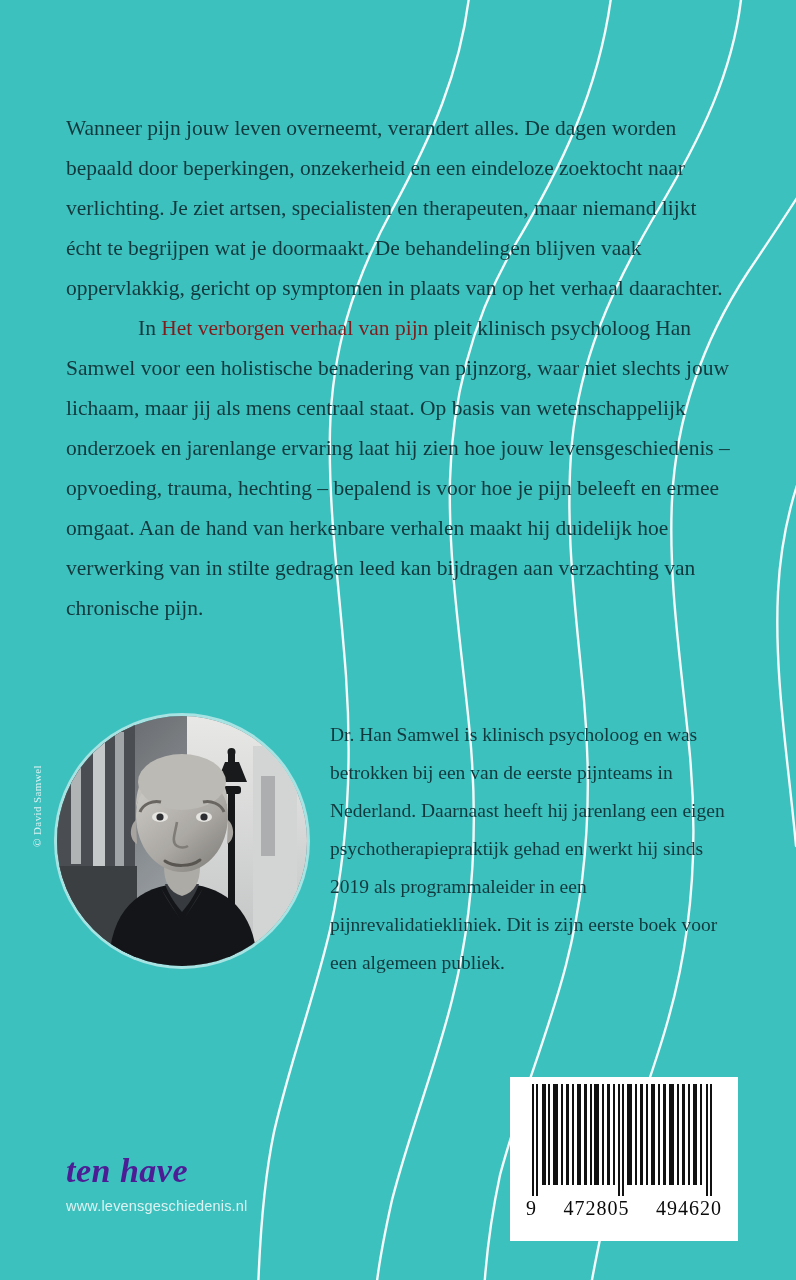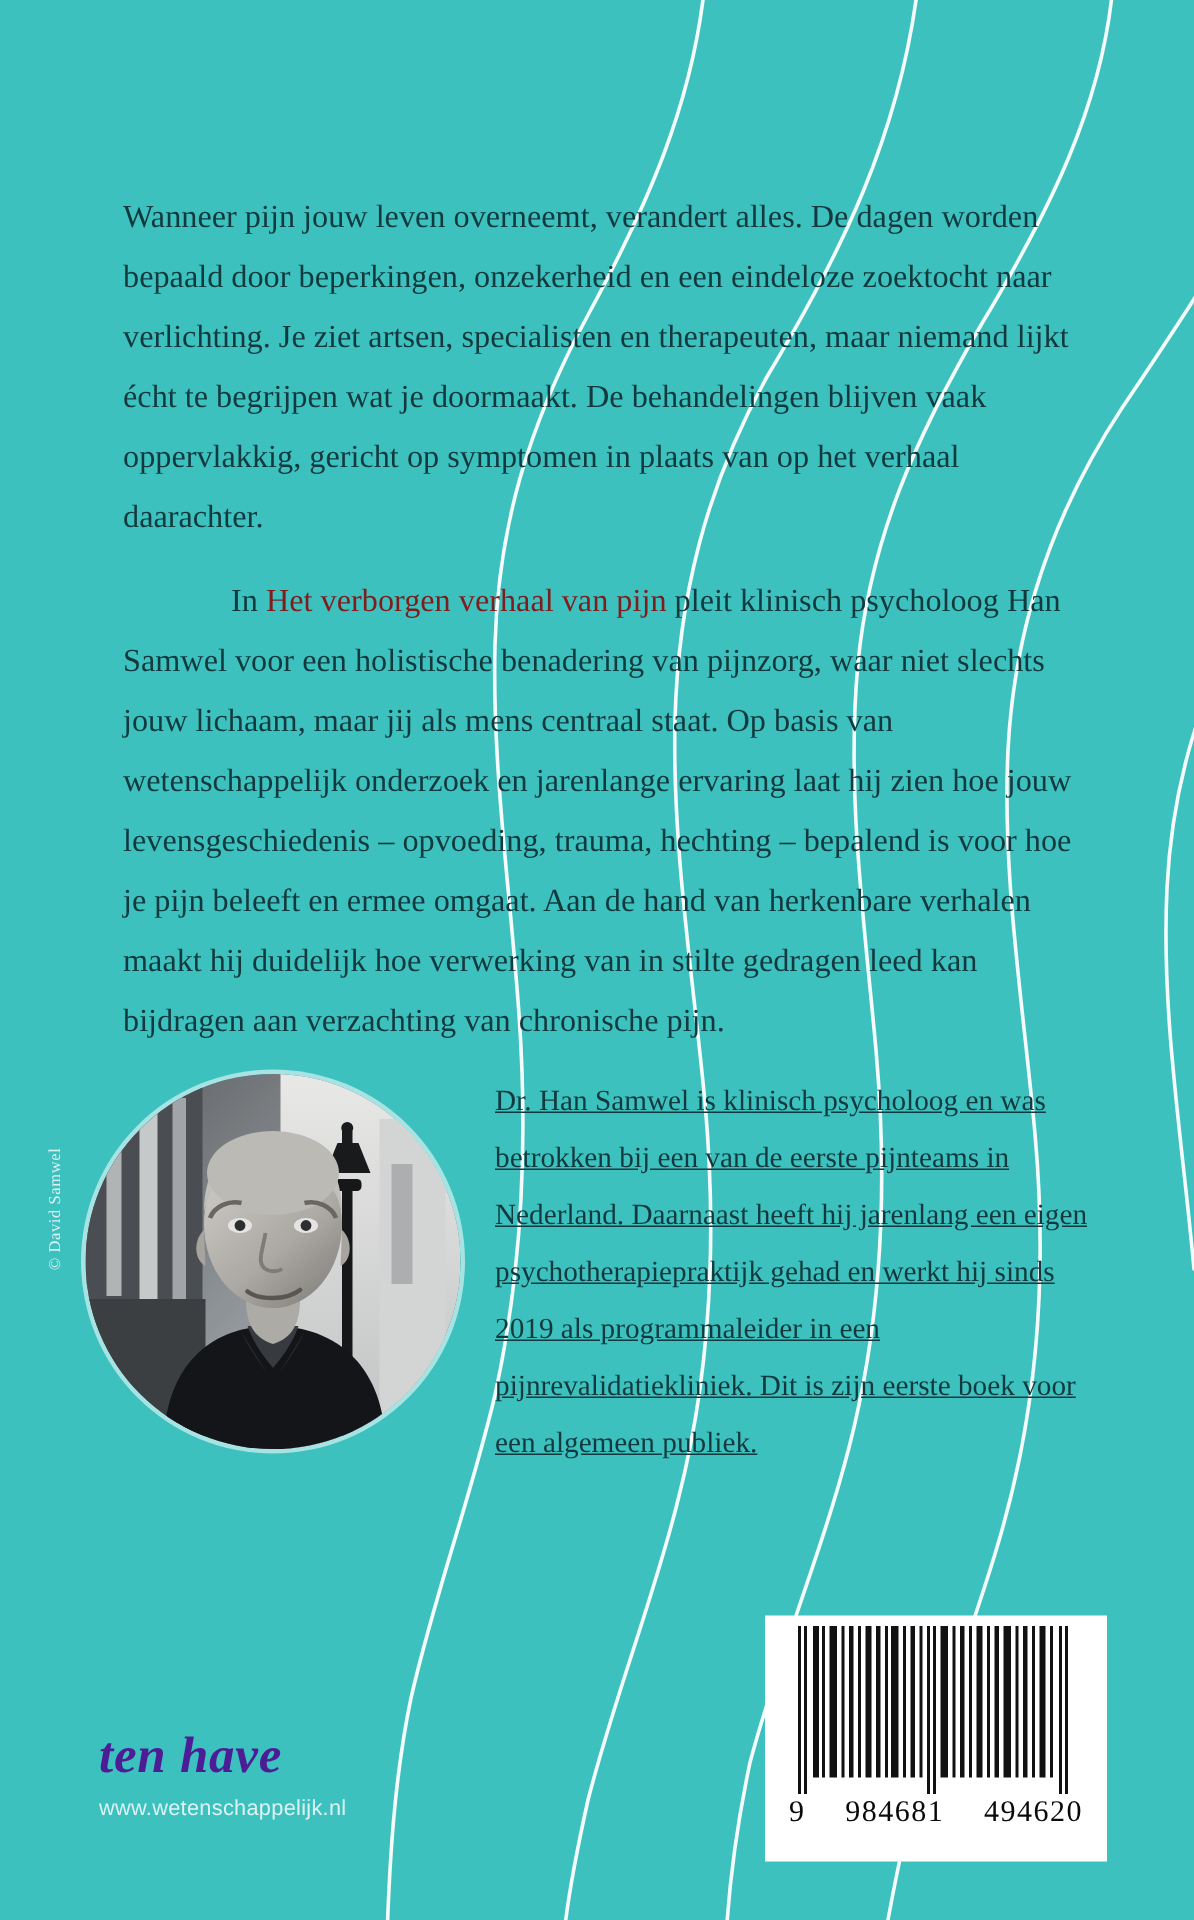--- a/index.html
+++ b/index.html
@@ -25,21 +25,21 @@
   .blurb {
     position: absolute;
     left: 66px;
     top: 108px;
     width: 668px;
     color: #12393d;
     font-size: 21.5px;
     line-height: 40px;
     text-align: left;
   }
-  .blurb p { margin: 16px; }
+  .blurb p { margin: 0; }
   .blurb p.indent { text-indent: 72px; }
   .booktitle {
     color: #7f1d1d;
   }
   #author-photo {
     position: absolute;
     left: 57px;
     top: 716px;
     width: 250px;
     height: 250px;
@@ -63,21 +63,20 @@
     opacity: 0.92;
   }
   #author-bio {
     position: absolute;
     left: 330px;
     top: 716px;
     width: 404px;
     color: #12393d;
     font-size: 19.5px;
     line-height: 38px;
-    text-decoration: underline;
   }
   #publisher {
     position: absolute;
     left: 66px;
     top: 1152px;
   }
   #publisher-name {
     font-family: "Liberation Serif", serif;
     font-style: italic;
     font-weight: 700;
@@ -205,21 +204,21 @@
       <rect x="0" y="0" width="250" height="250" fill="#000" opacity="0.04"></rect>
     </svg>
   </div>
 
   <div id="photo-credit">© David Samwel</div>
 
   <div id="author-bio">Dr. Han Samwel is klinisch psycholoog en was betrokken bij een van de eerste pijnteams in Nederland. Daarnaast heeft hij jarenlang een eigen psychotherapiepraktijk gehad en werkt hij sinds 2019 als programmaleider in een pijnrevalidatiekliniek. Dit is zijn eerste boek voor een algemeen publiek.</div>
 
   <div id="publisher">
     <div id="publisher-name">ten have</div>
-    <div id="publisher-url">www.wetenschappelijk.nl</div>
+    <div id="publisher-url">www.levensgeschiedenis.nl</div>
   </div>
 
   <div id="barcode-panel">
     <svg id="barcode-bars" viewBox="0 0 196 112" preserveAspectRatio="none">
       <rect x="0" y="0" width="196" height="112" fill="#ffffff"></rect>
       <g fill="#111111">
         <rect x="6" y="0" width="2" height="112"></rect>
         <rect x="10" y="0" width="2" height="112"></rect>
         <rect x="16" y="0" width="4" height="101"></rect>
         <rect x="22" y="0" width="2" height="101"></rect>
@@ -248,18 +247,18 @@
         <rect x="156" y="0" width="3" height="101"></rect>
         <rect x="162" y="0" width="2" height="101"></rect>
         <rect x="167" y="0" width="4" height="101"></rect>
         <rect x="174" y="0" width="2" height="101"></rect>
         <rect x="180" y="0" width="2" height="112"></rect>
         <rect x="184" y="0" width="2" height="112"></rect>
       </g>
     </svg>
     <div id="barcode-number">
       <span>9</span>
-      <span>984681</span>
+      <span>472805</span>
       <span>494620</span>
     </div>
   </div>
 
 </div>
 
 </body></html>

